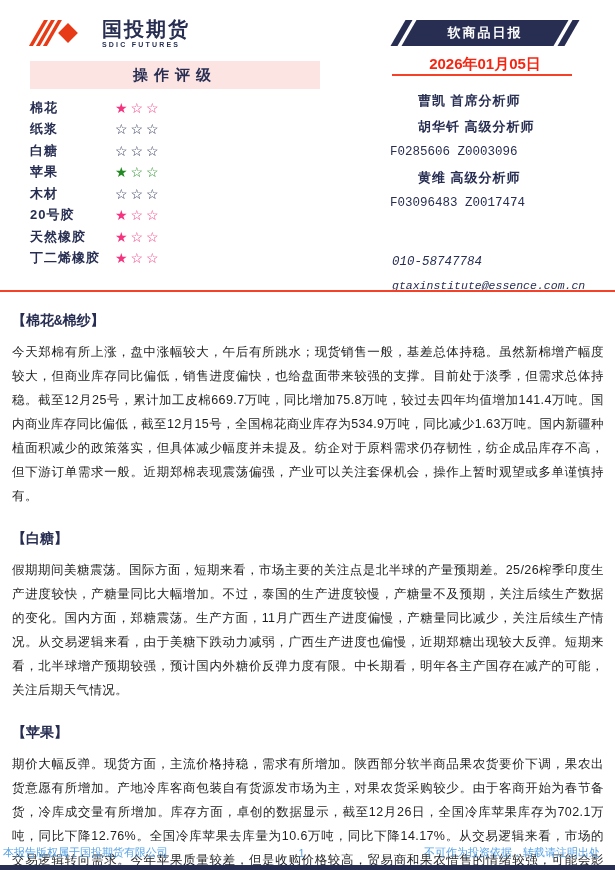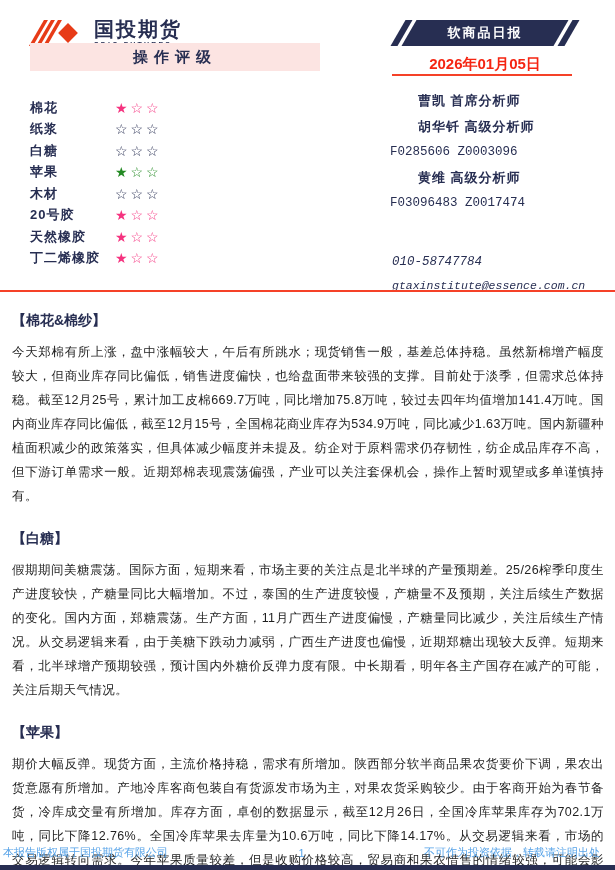--- a/index.html
+++ b/index.html
@@ -3,41 +3,41 @@
 <meta charset="utf-8">
 <style>
   * { margin:0; padding:0; box-sizing:border-box; }
   html,body { background:#ffffff; }
   body { font-family:"Liberation Sans", sans-serif; }
   .page {
     position:relative; width:615px; height:870px; background:#fff;
     overflow:hidden; margin:0 auto;
   }
   
-  .logo { position:absolute; left:28px; top:13px; display:flex; align-items:center; gap:14px; }
+  .logo { position:absolute; left:28px; top:13px; display:flex; align-items:center; gap:22px; }
   .logo-mark { width:52px; height:40px; }
   .logo-text-wrap { display:flex; flex-direction:column; line-height:1; }
   .logo-cn { font-size:20px; font-weight:bold; color:#272e52; letter-spacing:2px; }
   .logo-en { font-size:7px; font-weight:bold; color:#272e52; letter-spacing:2.2px; margin-top:2px; }
   
   .banner { position:absolute; left:398px; top:20px; width:174px; height:26px; display:flex; gap:4px; }
   .banner .edge { width:7px; background:#272e52; transform:skewX(-30deg); }
   .banner .mid { flex:1; background:#272e52; transform:skewX(-30deg); }
   .banner .mid span {
     display:block; transform:skewX(30deg); color:#fff; text-align:center;
     font-size:13px; font-weight:bold; line-height:26px; letter-spacing:2px;
   }
   .report-date {
     position:absolute; left:398px; top:55px; width:174px; text-align:center;
     color:#f52512; font-size:15px; font-weight:bold;
   }
   .date-rule { position:absolute; left:392px; top:74px; width:180px; height:2px; background:#f54128; }
   
   .rating-box {
-    position:absolute; left:30px; top:43px; width:290px; height:28px;
+    position:absolute; left:30px; top:61px; width:290px; height:28px;
     background:#fce4e2; text-align:center;
   }
   .rating-box span { font-size:15px; font-weight:bold; color:#272e52; line-height:28px; letter-spacing:6px; }
   .ratings { position:absolute; left:30px; top:97px; width:330px; }
   .rating-row { display:flex; align-items:center; height:21.5px; }
   .rating-label { min-width:85px; font-size:13px; font-weight:bold; color:#272e52; letter-spacing:1px; }
   .rating-stars { font-size:14px; letter-spacing:3px; white-space:nowrap; }
   .rating-stars[data-tone="pink"]  { color:#f5337f; }
   .rating-stars[data-tone="navy"]  { color:#272e52; }
   .rating-stars[data-tone="green"] { color:#238a23; }
@@ -46,21 +46,21 @@
   .analyst-name { font-size:13px; font-weight:bold; color:#272e52; letter-spacing:1px; height:26px; line-height:26px;margin-left:28px; }
   .analyst-ids { font-family:"Liberation Mono", monospace; font-size:12.5px; color:#272e52; height:25px; line-height:25px; }
   .contact { position:absolute; left:392px; top:250px; width:215px;font-style:italic; }
   .contact-phone { font-family:"Liberation Mono", monospace; font-size:12.5px; color:#272e52; height:24px; line-height:24px; }
   .contact-email { font-family:"Liberation Mono", monospace; font-size:11.5px; color:#272e52; height:24px; line-height:24px; }
   
   .main-rule { position:absolute; left:0; top:290px; width:615px; height:2px; background:#f54128; }
   
   .sections { position:absolute; left:12px; top:312px; width:592px; }
   .section { margin-bottom:14px; }
-  .section-title { font-size:14px; font-weight:bold; color:#272e52; margin-bottom:10px; }
+  .section-title { font-size:14px; font-weight:bold; color:#272e52; margin-bottom:10px;font-family:Liberation Mono, monospace; }
   .section-body {
     font-size:12.5px; color:#1f1f1f; line-height:24px; text-align:justify;
     letter-spacing:0.4px;
   }
   .section + .section { margin-top:22px; }
   
   .footer {
     position:absolute; left:3px; right:15px; top:845px; display:flex;
     justify-content:space-between; align-items:center; color:#57a3e8; font-size:11px;
   }

